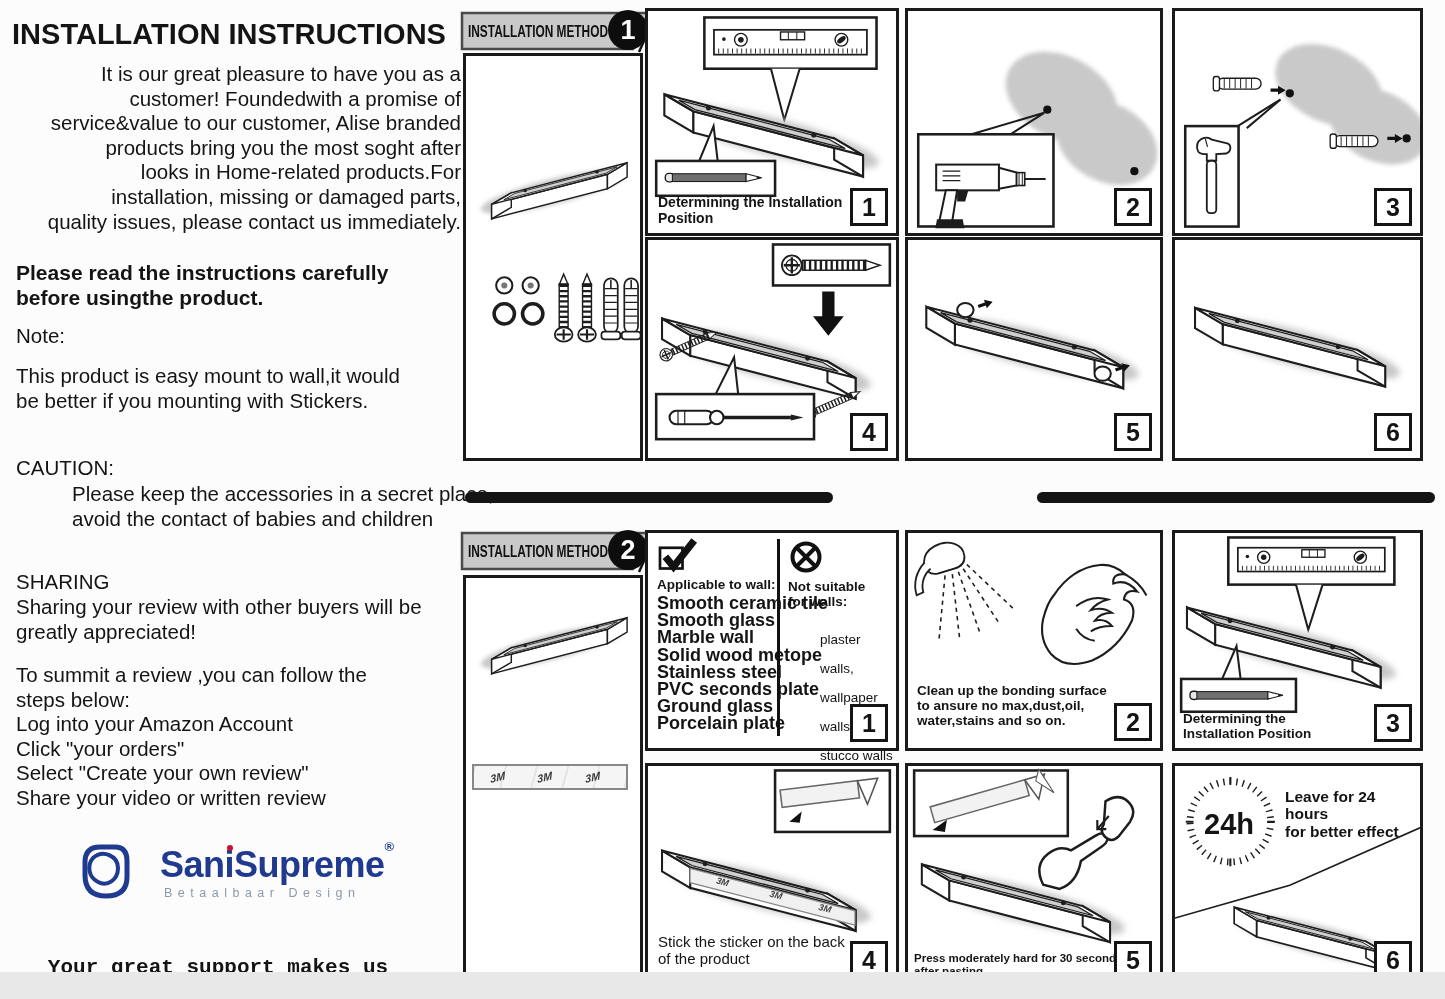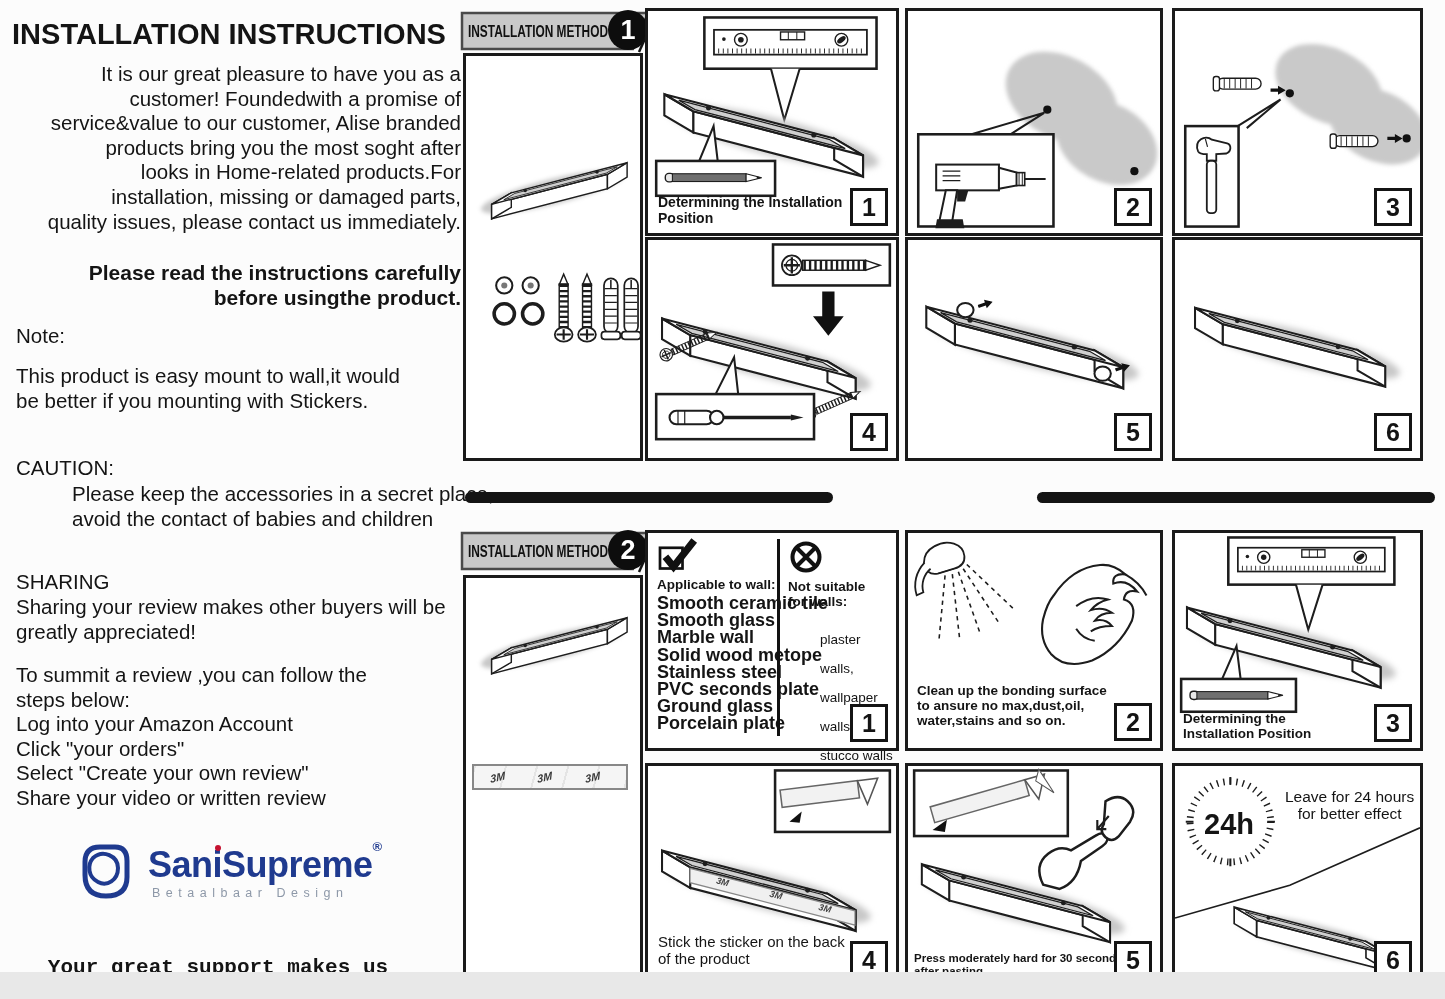--- a/index.html
+++ b/index.html
@@ -3,21 +3,21 @@
 <meta charset="utf-8">
 <style>
   html,body{margin:0;padding:0;background:#e8e8e8;}
   .page{position:relative;width:1445px;height:972px;background:#fcfcfc;overflow:hidden;
         font-family:"Liberation Sans",sans-serif;color:#141414;}
   .abs{position:absolute;}
   .pl{white-space:pre-line;}
   
   .title{font-size:29px;font-weight:700;letter-spacing:0px;text-align:center;width:450px;}
   .body-txt{font-size:20.5px;line-height:24.6px;}
-  .bold-txt{font-size:21px;line-height:25px;font-weight:700;text-align:right;}
+  .bold-txt{font-size:21px;line-height:25px;font-weight:700;}
   
   .panel{position:absolute;background:#fff;border:3px solid #1a1a1a;}
   .art{position:absolute;left:0;top:0;width:100%;height:100%;}
   .badge{position:absolute;right:8px;bottom:7px;width:32px;height:32px;border:3px solid #141414;
          background:#fff;display:flex;align-items:center;justify-content:center;
          font-size:25px;font-weight:700;z-index:5;}
   .cap{position:absolute;font-weight:700;line-height:1.12;z-index:4;}
   .bar{position:absolute;height:11px;background:#141414;border-radius:6px;}
   
   .mheader{position:absolute;width:215px;height:46px;}
@@ -191,30 +191,30 @@
 quality issues, please contact us immediately.</div>
   <div class="abs bold-txt pl" style="left:16px;top:260px;width:445px;">Please read the instructions carefully
 before usingthe product.</div>
   <div class="abs body-txt" style="left:16px;top:324px;">Note:</div>
   <div class="abs body-txt pl" style="left:16px;top:364px;width:445px;">This product is easy mount to wall,it would
 be better if you mounting with Stickers.</div>
   <div class="abs body-txt" style="left:16px;top:456px;">CAUTION:</div>
   <div class="abs body-txt pl" style="left:32px;top:482px;width:450px;margin-left:40px;">Please keep the accessories in a secret place,
 avoid the contact of babies and children</div>
   <div class="abs body-txt" style="left:16px;top:570px;">SHARING</div>
-  <div class="abs body-txt pl" style="left:16px;top:595px;width:450px;">Sharing your review makes other buyers will be
+  <div class="abs body-txt pl" style="left:16px;top:595px;width:450px;">Sharing your review with other buyers will be
 greatly appreciated!</div>
   <div class="abs body-txt pl" style="left:16px;top:663px;width:445px;">To summit a review ,you can follow the
 steps below:
 Log into your Amazon Account
 Click "your orders"
 Select "Create your own review"
 Share your video or written review</div>
 
-  <div class="abs" style="left:72px;top:840px;display:flex;align-items:center;gap:18px;">
+  <div class="abs" style="left:72px;top:840px;display:flex;align-items:center;gap:30px;">
     <svg width="58" height="58" viewBox="0 0 58 58">
       <path d="M13,21 Q13,6 28,6 L43,6 Q55,6 55,20 L55,36 Q55,55 34,55 Q13,55 13,34 Z" fill="none" stroke="#1f3a8f" stroke-width="5"></path>
       <path d="M21,17 C31,8 46,15 46,27 C46,39 35,46 26,41 C16,36 15,24 21,17 Z" fill="none" stroke="#1f3a8f" stroke-width="4"></path>
     </svg>
     <div>
       <div class="logo-name"><span>San</span><span class="idot">i</span><span>Supreme</span><sup>®</sup></div>
       <div class="logo-tag">Betaalbaar Design</div>
     </div>
   </div>
   <div class="abs bold-txt" style="left:18px;top:955px;width:400px;text-align:center;font-family:Liberation Mono, monospace;">Your great support makes us better!</div>
@@ -512,18 +512,18 @@
     <svg class="art" viewBox="0 0 239 214">
       <g>
           <use href="#clock" x="8" y="8" width="92" height="92"></use>
         </g>
       <path d="M0,148 L112,116 L239,60" fill="none" stroke="#1d1d1d" stroke-width="1.6"></path>
       <g>
           <use href="#tray" x="50" y="118" width="180" height="87"></use>
         </g>
     </svg>
     <div class="abs" style="left:22px;top:42px;width:64px;text-align:center;font-size:29px;font-weight:700;z-index:4;">24h</div>
-    <div class="cap pl" style="left:110px;top:22px;font-size:15.5px;font-weight:400;text-align:center;">Leave for 24 hours
+    <div class="cap pl" style="left:110px;top:22px;font-size:15.5px;font-weight:700;">Leave for 24 hours
 for better effect</div>
     <div class="badge">6</div>
   </div>
 
 </div>
 
 </body></html>

